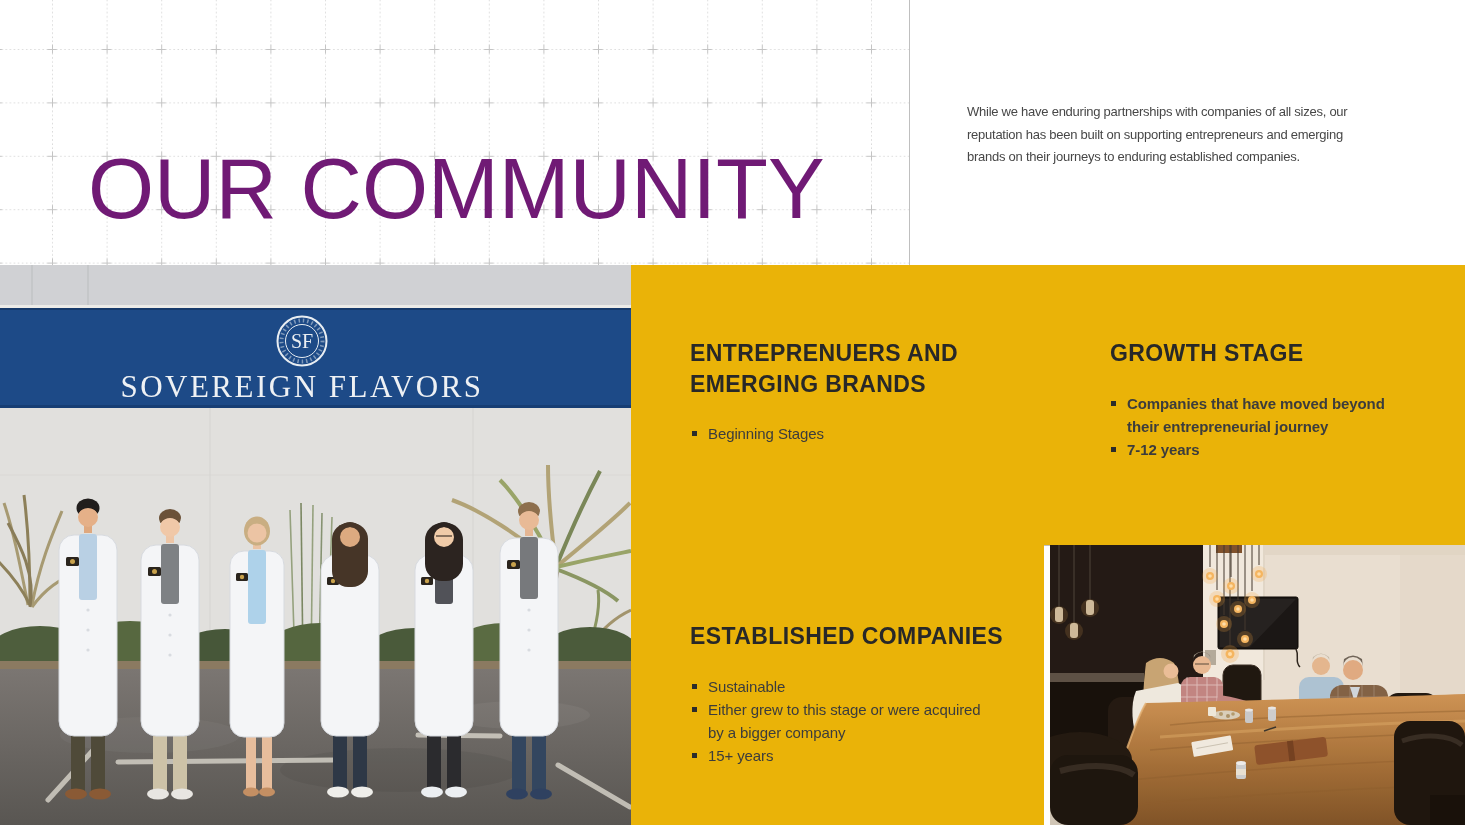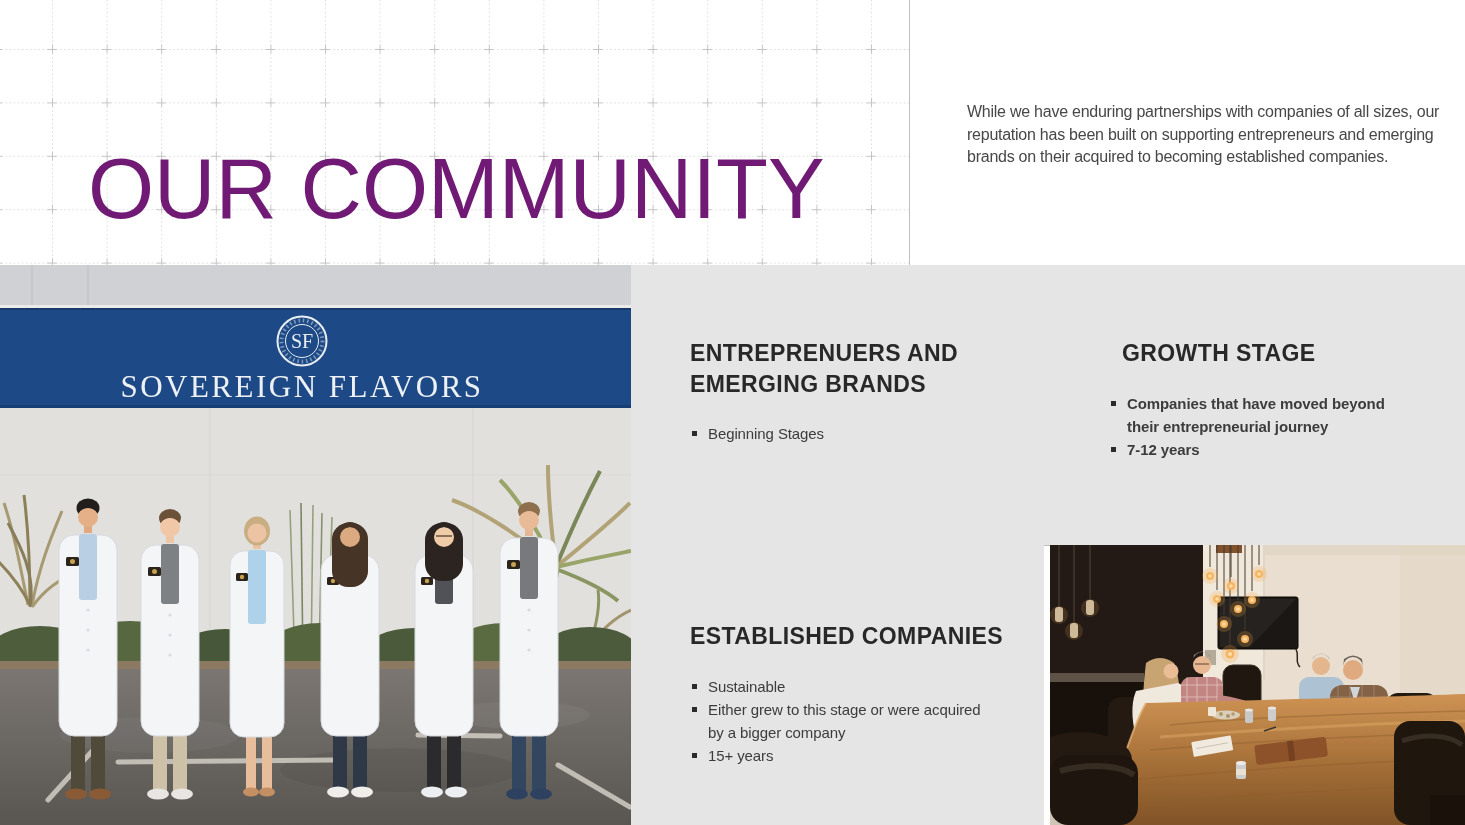--- a/index.html
+++ b/index.html
@@ -4,33 +4,33 @@
 <style>
   html,body{margin:0;padding:0;background:#ffffff;}
   body{width:1465px;height:825px;position:relative;overflow:hidden;
        font-family:"Liberation Sans",sans-serif;-webkit-font-smoothing:antialiased;}
   .abs{position:absolute;}
   
   #grid-zone{left:0;top:0;width:910px;height:266px;}
   #page-title{left:88px;top:87px;font-size:85px;line-height:1.05;letter-spacing:0px;
               color:#701a75;font-weight:400;white-space:nowrap;}
   
-  #intro{left:967px;top:101px;color:#474747;font-size:16px;letter-spacing:-0.25px;
+  #intro{left:967px;top:101px;color:#474747;font-size:13px;letter-spacing:-0.25px;
          line-height:22.6px;}
   
   .line{background:#bfbfbf;}
   
-  .cell{background:#e5e5e5;}
+  .cell{background:#eab308;}
   #cell-a{left:631px;top:265px;width:419px;height:280px;}
   #cell-b{left:1050px;top:265px;width:415px;height:280px;}
   #cell-c{left:631px;top:545px;width:413px;height:280px;}
   .card-title{position:absolute;font-size:23px;font-weight:700;letter-spacing:0.4px;
               color:#282828;line-height:31px;margin:0;}
   #cell-a .card-title{left:59px;top:73px;width:305px;}
-  #cell-b .card-title{left:60px;top:73px;width:320px;margin-left:12px;}
+  #cell-b .card-title{left:60px;top:73px;width:320px;}
   #cell-c .card-title{left:59px;top:76px;width:340px;}
   ul.bullets{position:absolute;list-style:none;margin:0;padding:0;font-size:15px;
              color:#3c3c3c;letter-spacing:-0.1px;line-height:23px;}
   #cell-a ul.bullets{left:61px;top:157px;width:290px;}
   #cell-b ul.bullets{left:61px;top:127px;width:286px;font-weight:bold;}
   #cell-c ul.bullets{left:61px;top:130px;width:306px;}
   ul.bullets li{display:flex;align-items:flex-start;}
   .blt{flex:0 0 auto;width:5px;height:5px;background:#2b2b2b;margin:9px 11px 0 0;}
   
   #photo-team{left:0;top:265px;width:631px;height:560px;}
@@ -51,21 +51,21 @@
     <rect x="0" y="0" width="910" height="266" fill="#ffffff"></rect>
     <rect x="0" y="0" width="910" height="266" fill="url(#gridpat)"></rect>
   </svg>
 </div>
 
 <h1 class="abs" id="page-title">OUR COMMUNITY</h1>
 
 <div class="abs" id="intro">
   <div>While we have enduring partnerships with companies of all sizes, our</div>
   <div>reputation has been built on supporting entrepreneurs and emerging</div>
-  <div>brands on their acquired to becoming established companies.</div>
+  <div>brands on their journeys to enduring established companies.</div>
 </div>
 
 <div class="abs line" style="left:909px;top:0;width:1px;height:266px;"></div>
 <div class="abs line" style="left:631px;top:265px;width:834px;height:1px;"></div>
 <div class="abs line" style="left:631px;top:545px;width:834px;height:1px;"></div>
 <div class="abs line" style="left:1049px;top:265px;width:1px;height:281px;"></div>
 <div class="abs line" style="left:631px;top:265px;width:1px;height:560px;"></div>
 
 <div class="abs cell" id="cell-a">
   <h2 class="card-title">ENTREPRENUERS AND EMERGING BRANDS</h2>

